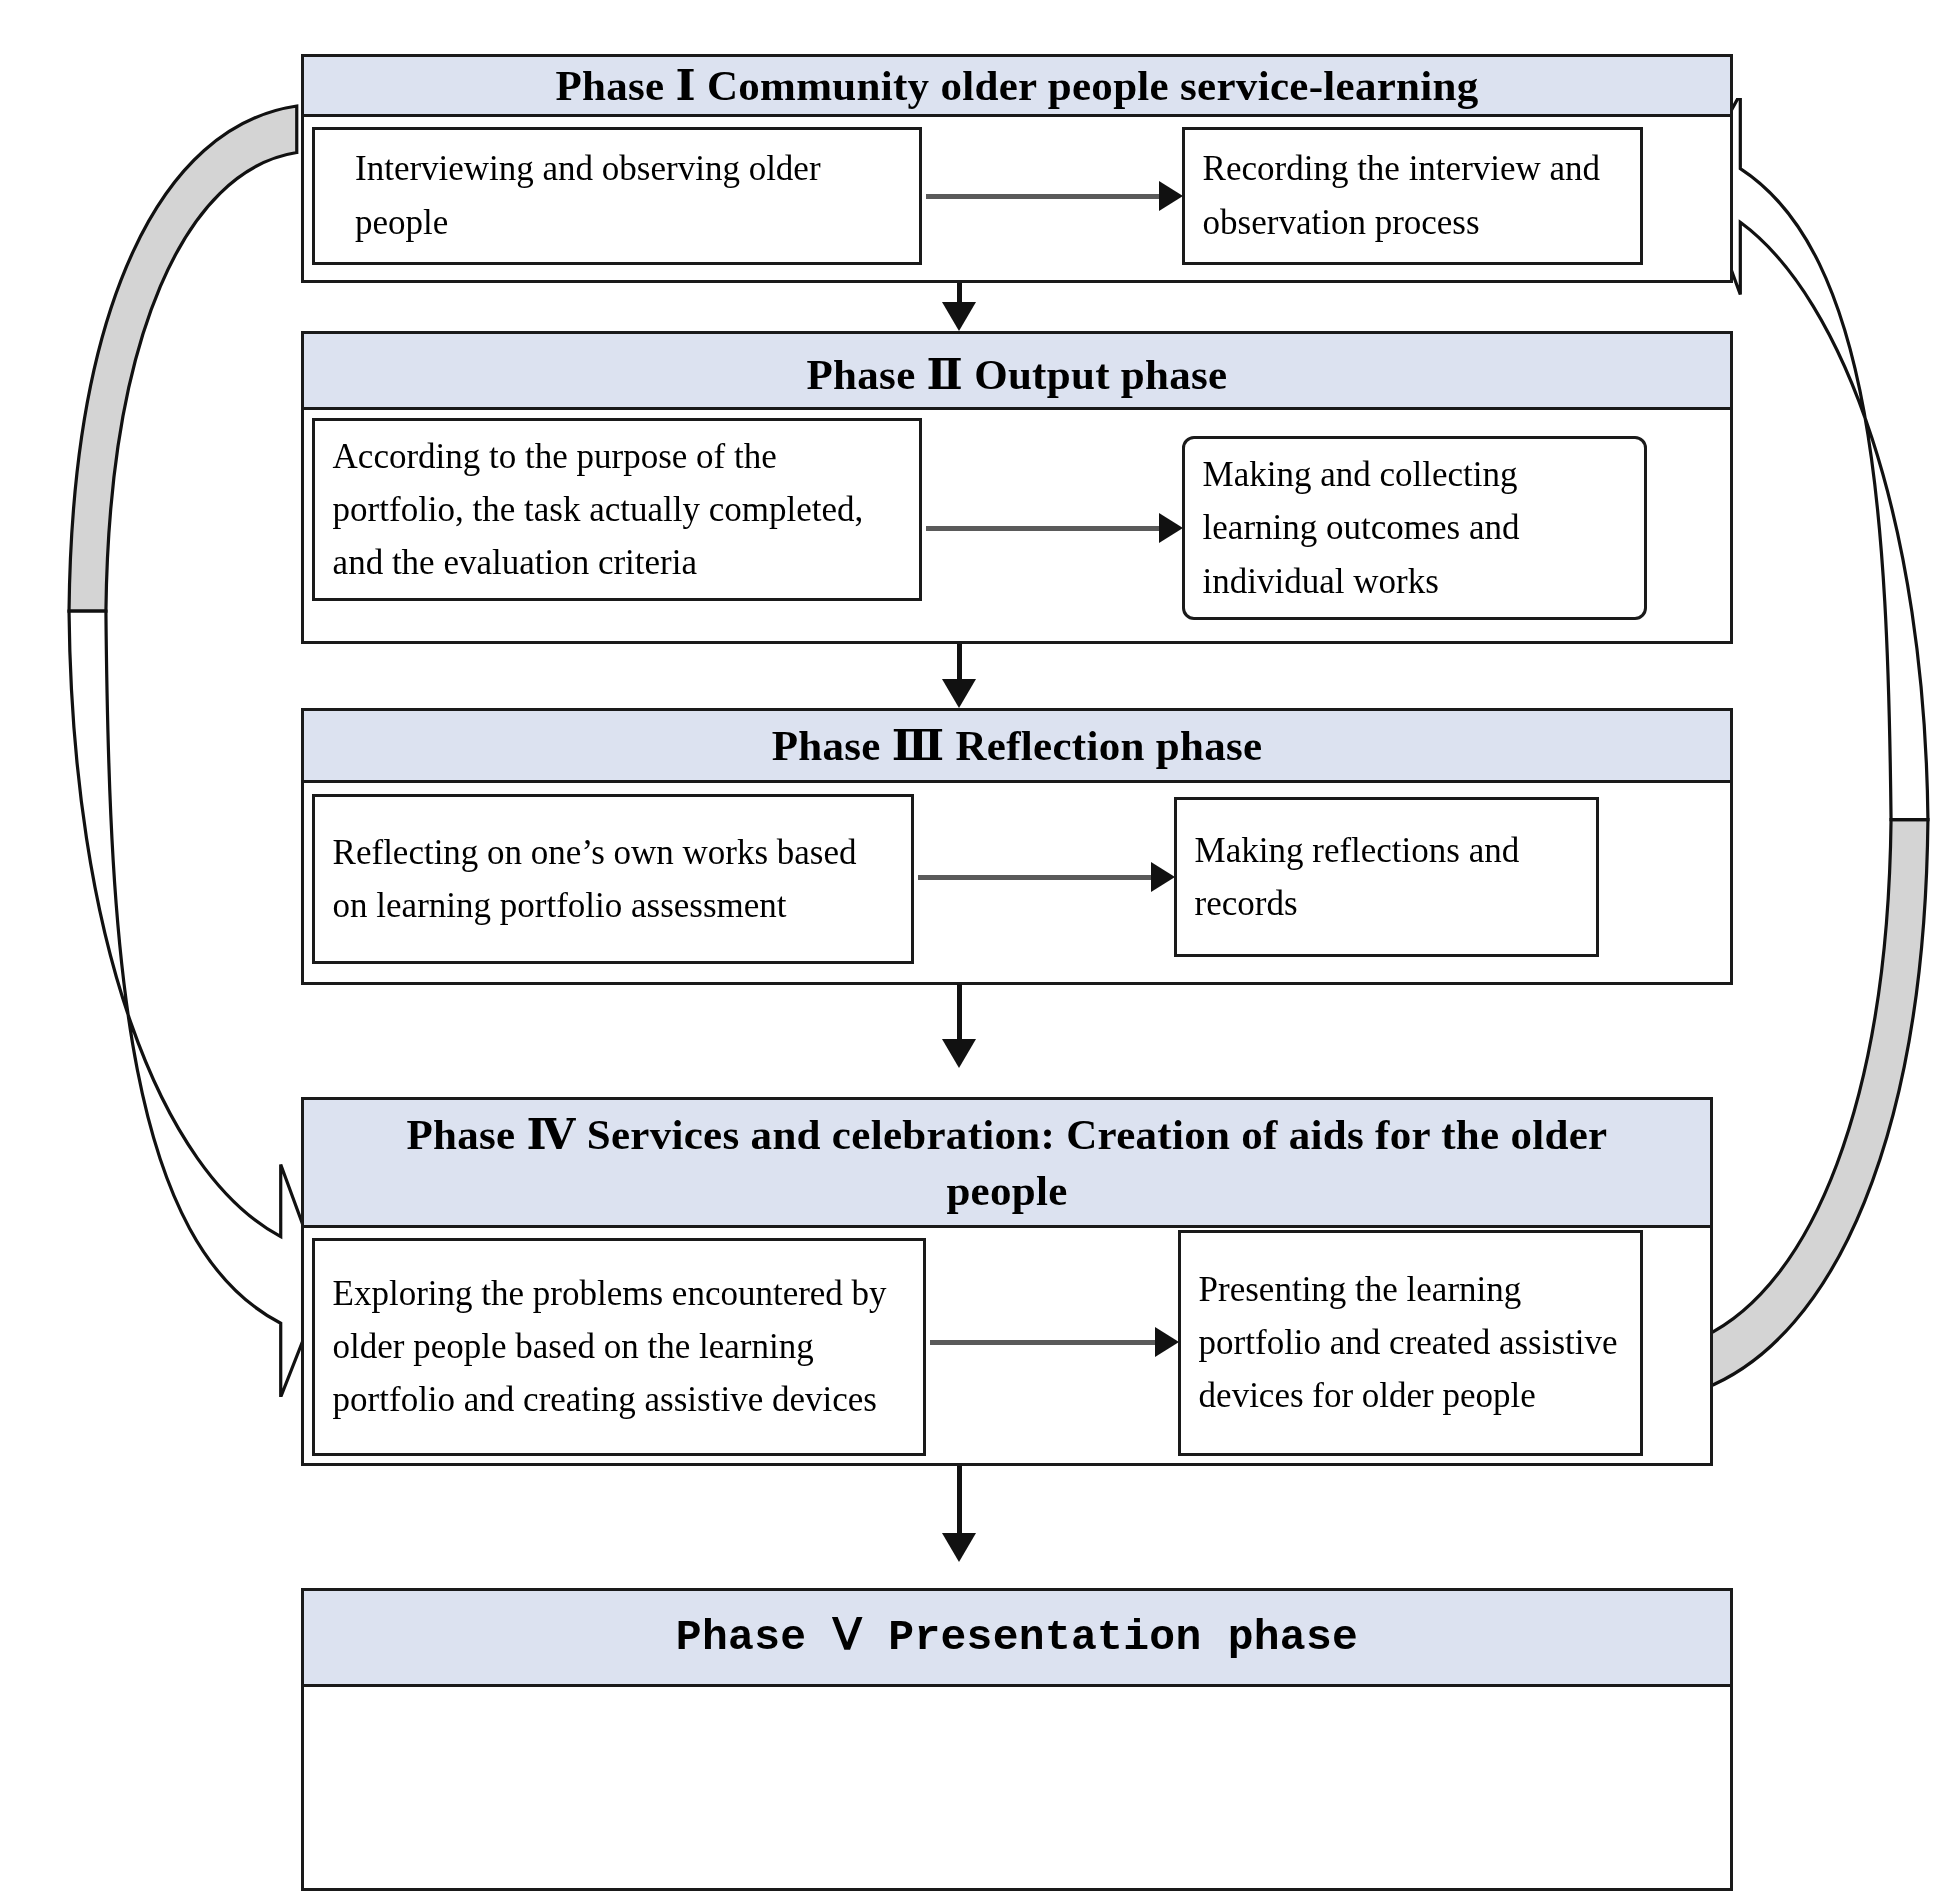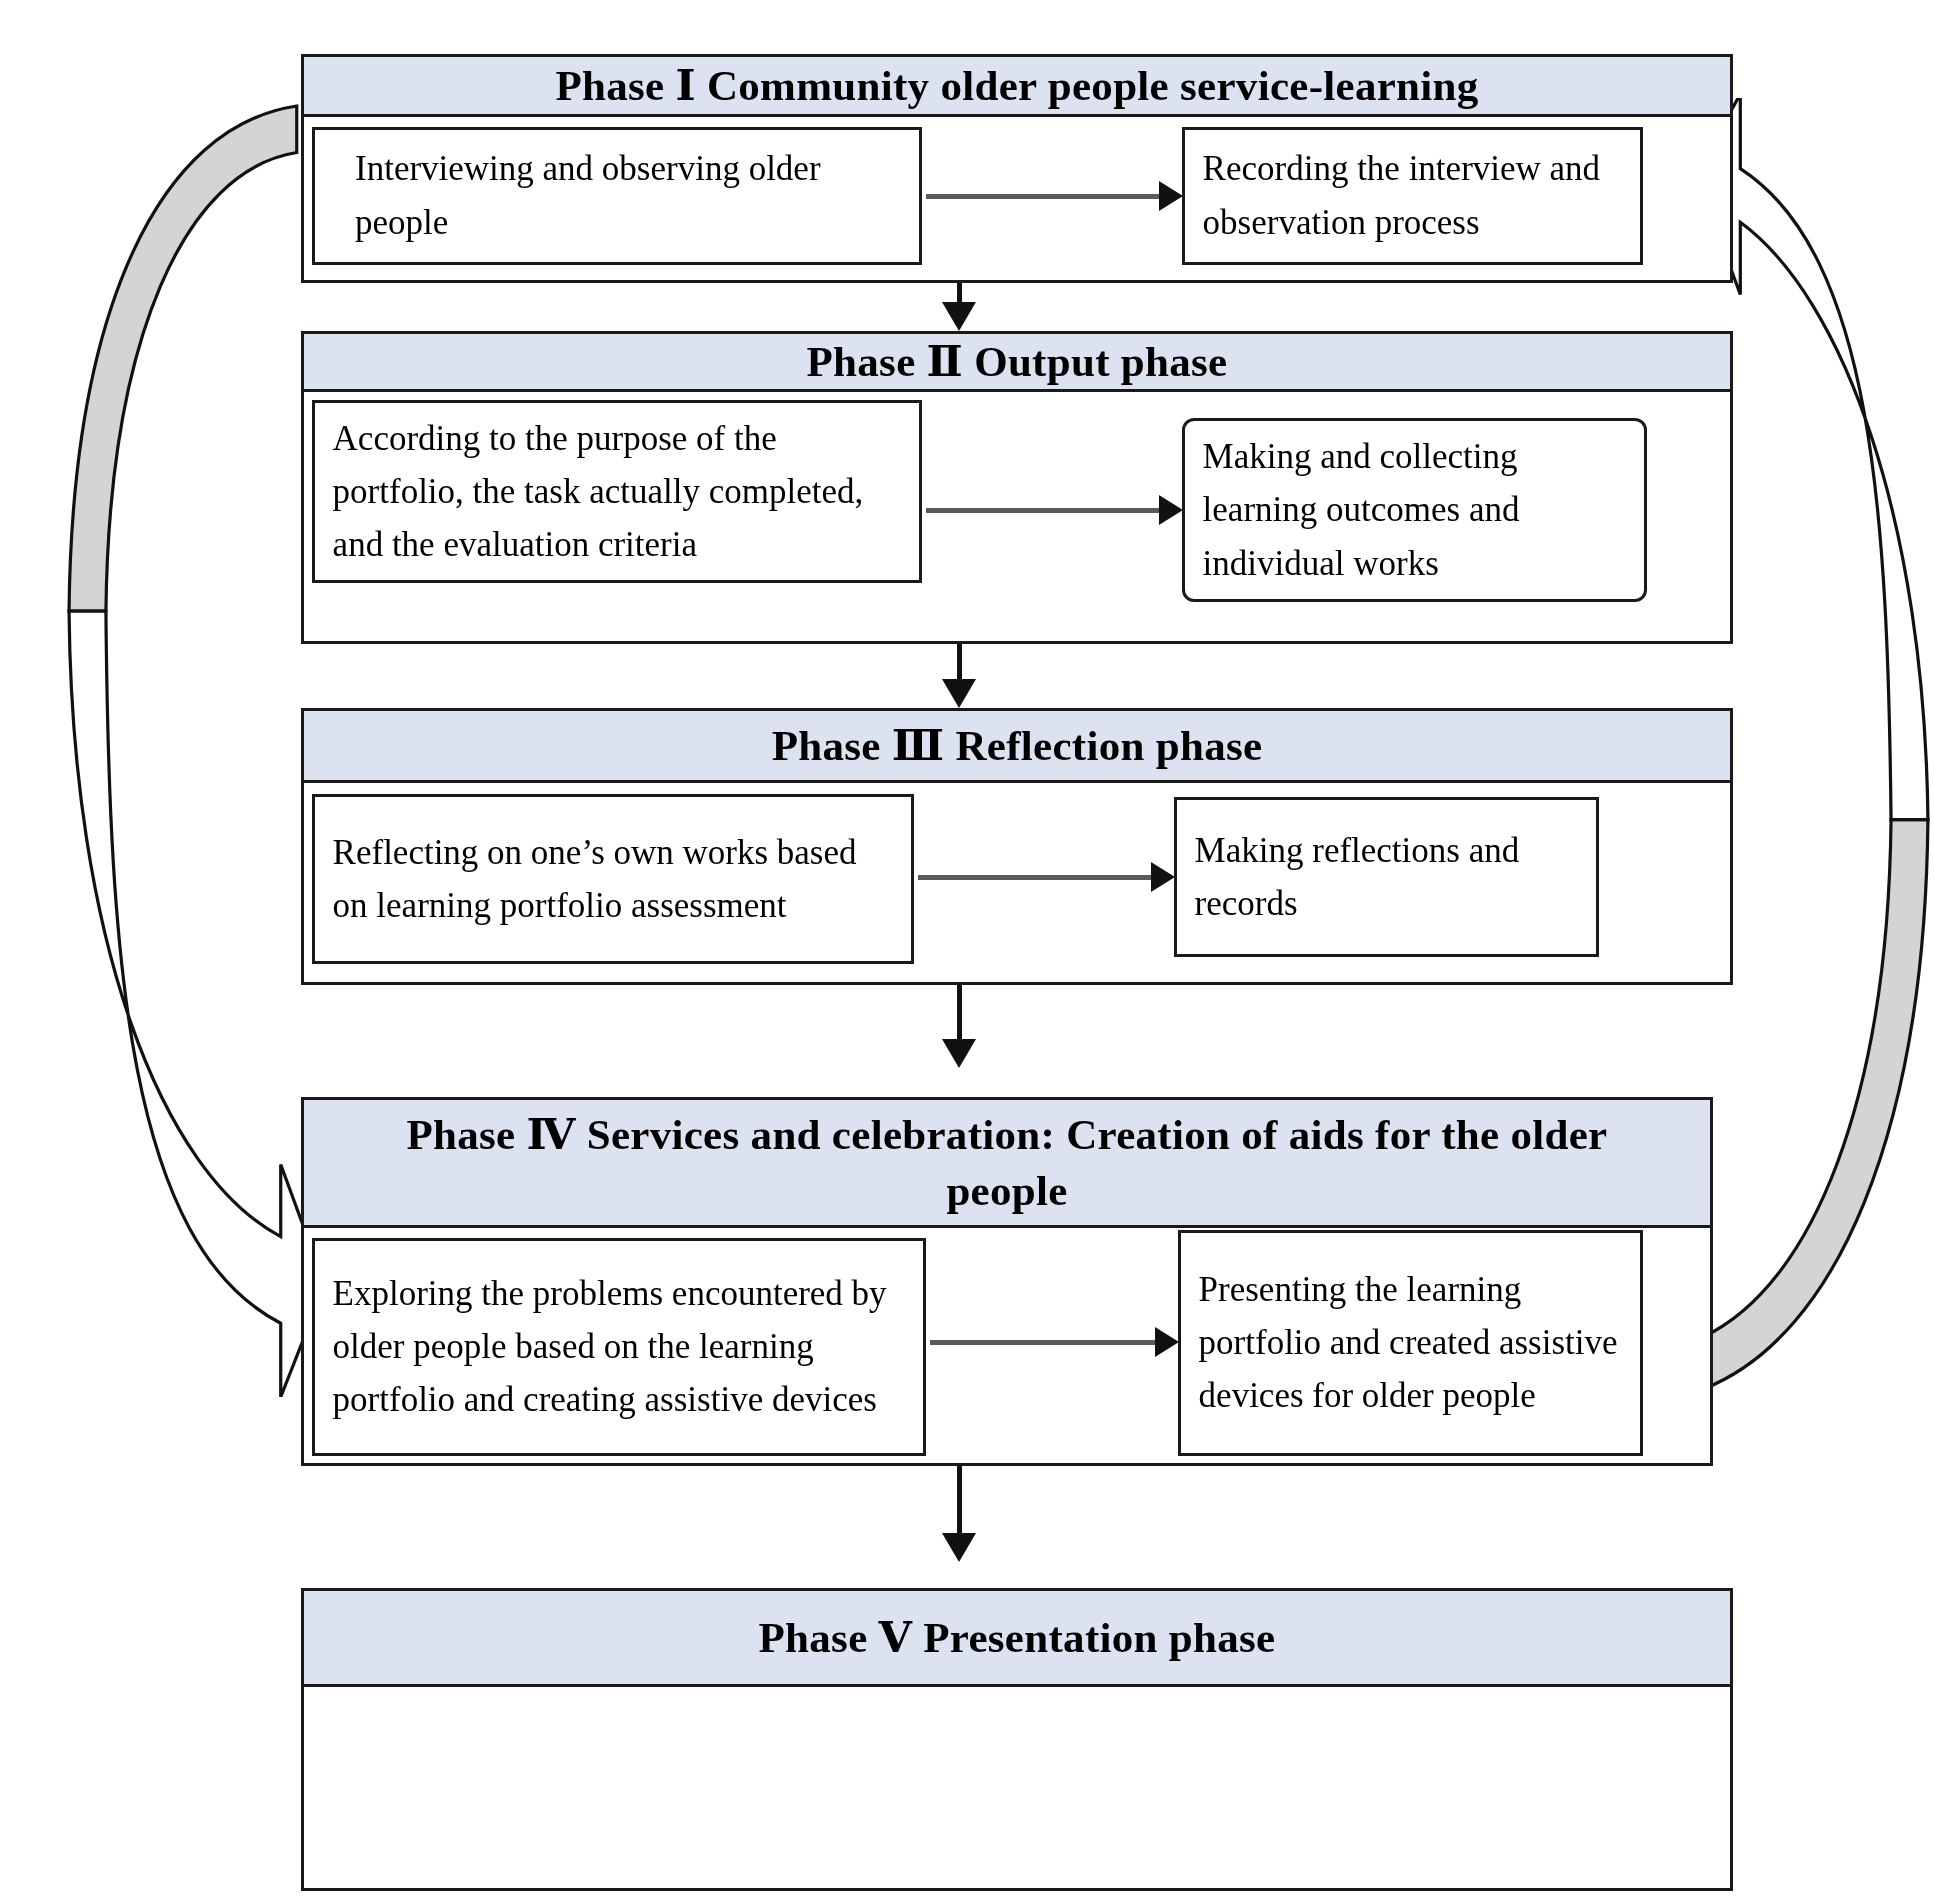--- a/index.html
+++ b/index.html
@@ -177,21 +177,21 @@
       </div>
     </div>
   </div>
 
   <div class="v-arrow" style="left:941px; top:261px; width:4.8px; height:48px;">
     <div class="shaft"></div>
     <div class="head"></div>
   </div>
 
   <div class="phase-block" style="left:285px; top:309px; width:1432px; height:313px;">
-    <div class="phase-header" style="height:58px;">
+    <div class="phase-header" style="height:76px;align-items:flex-end;">
       <span>Phase Ⅱ  Output phase</span>
     </div>
     <div class="phase-body" style="height:249px;">
       <div class="task-box" style="left:8px; top:8px; width:610px; height:183px;">
         <span class="txt">According to the purpose of the portfolio, the task actually completed, and the evaluation criteria</span>
       </div>
       <div class="h-arrow" style="left:622px; top:116px; width:257px;">
         <div class="shaft"></div>
         <div class="head"></div>
       </div>
@@ -246,19 +246,19 @@
       </div>
     </div>
   </div>
 
   <div class="v-arrow" style="left:941px; top:1444px; width:4.8px; height:96px;">
     <div class="shaft"></div>
     <div class="head"></div>
   </div>
 
   <div class="phase-block" style="left:285px; top:1566px; width:1432px; height:303px;">
-    <div class="phase-header" style="height:96px;">
+    <div class="phase-header" style="height:96px;font-family:Liberation Mono, monospace;">
       <span>Phase Ⅴ  Presentation phase</span>
     </div>
   </div>
 
 </div>
 
 
 </body></html>

